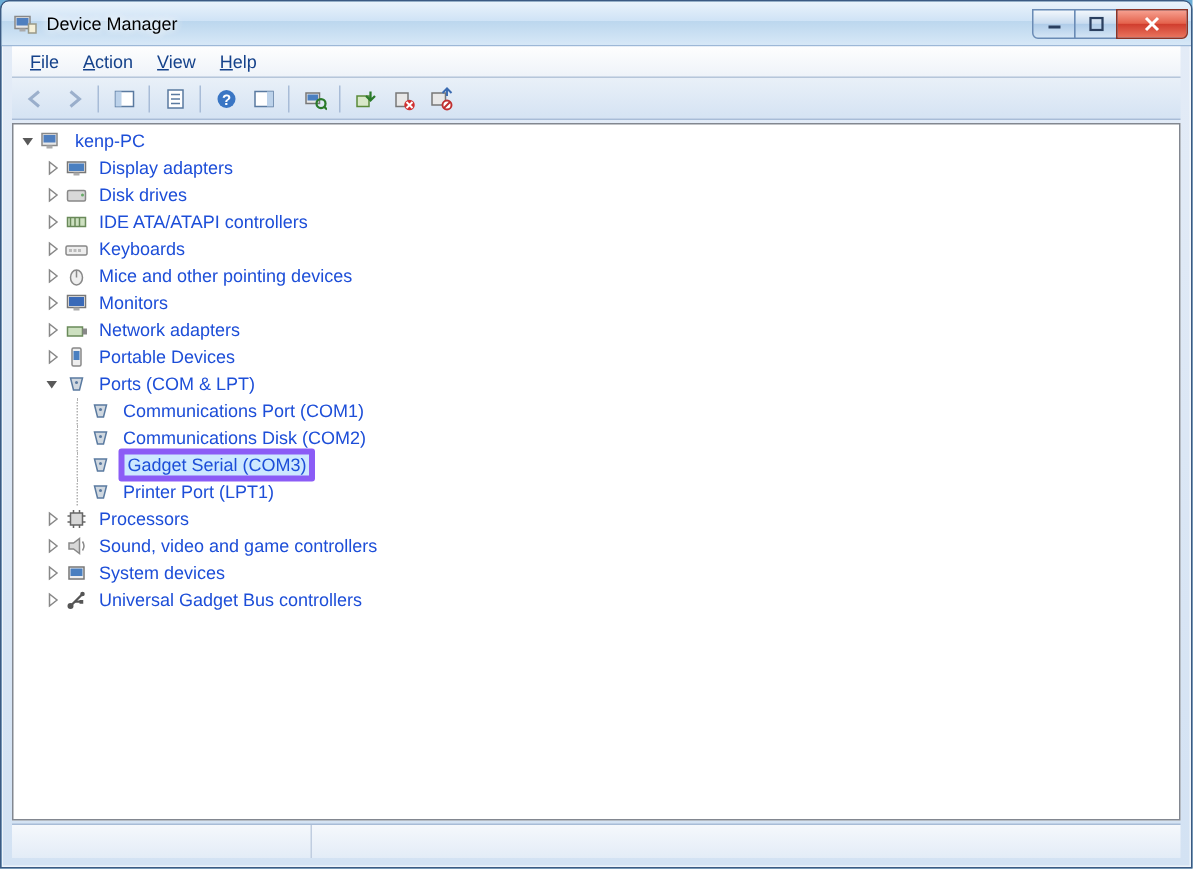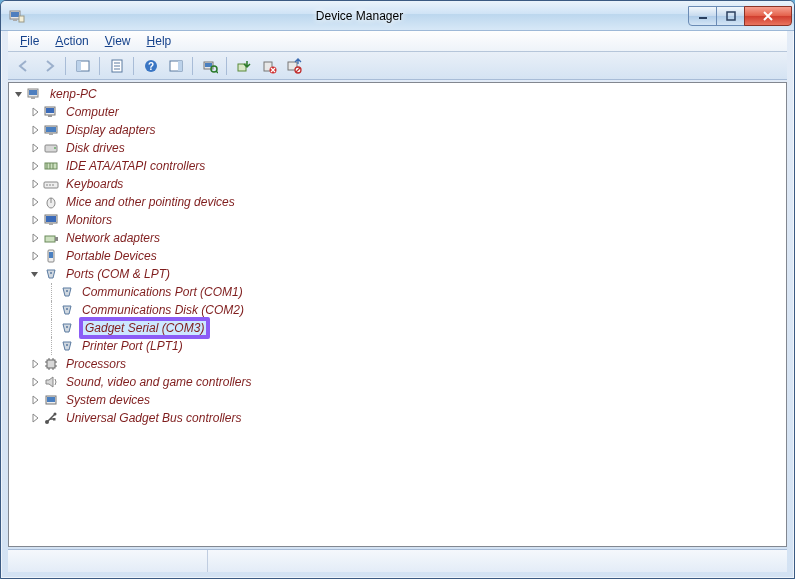--- a/index.html
+++ b/index.html
@@ -23,21 +23,20 @@
     box-shadow: inset 0 0 0 1px rgba(255,255,255,0.6);
   }
   .titlebar {
     height: 30px;
     background: linear-gradient(to bottom, #eaf3fb 0%, #cfe3f6 45%, #bcd7ee 46%, #d7e8f7 100%);
     display: flex;
     align-items: center;
     padding: 0 4px 0 8px;
     border-radius: 5px 5px 0 0;
     border-bottom: 1px solid #9db8d7;
-    text-align: center;
   }
   .titlebar .app-icon {
     width: 16px; height: 16px;
     margin-right: 6px;
   }
   .titlebar .title {
     font-size: 12px;
     color: #000;
     flex: 1;
     text-shadow: 0 0 6px #fff, 0 0 6px #fff;
@@ -103,23 +102,22 @@
   .content-wrap {
     flex: 1;
     margin: 2px 7px 0 7px;
     background: #fff;
     border: 1px solid #828790;
     overflow: auto;
   }
   .tree {
     padding: 2px 0 4px 2px;
     font-size: 12px;
-    color: #7f1d1d;
+    color: #1d4ed8;
     user-select: none;
-    font-style: italic;
   }
   .node {
     display: flex;
     align-items: center;
     height: 18px;
     white-space: nowrap;
   }
   .twisty {
     width: 16px;
     display: flex; align-items: center; justify-content: center;
@@ -288,35 +286,20 @@
           <span class="node-label">kenp-PC</span>
         </div>
         <div class="node" style="padding-left:16px">
           <span class="twisty">
             <svg width="10" height="10">
               <path d="M3 1 L8 5 L3 9 Z" fill="none" stroke="#888" stroke-width="1"></path>
             </svg>
           </span>
           <span class="node-icon">
             <svg width="16" height="16">
-              <rect x="2" y="3" width="10" height="8" fill="#eee" stroke="#777"></rect>
-              <rect x="3" y="4" width="8" height="5" fill="#3a6ab8"></rect>
-              <rect x="5" y="11" width="4" height="2" fill="#999"></rect>
-            </svg>
-          </span>
-          <span class="node-label">Computer</span>
-        </div>
-        <div class="node" style="padding-left:16px">
-          <span class="twisty">
-            <svg width="10" height="10">
-              <path d="M3 1 L8 5 L3 9 Z" fill="none" stroke="#888" stroke-width="1"></path>
-            </svg>
-          </span>
-          <span class="node-icon">
-            <svg width="16" height="16">
               <rect x="2" y="4" width="12" height="7" fill="#e8e8e8" stroke="#777"></rect>
               <rect x="3" y="5" width="10" height="5" fill="#4a7fc0"></rect>
               <rect x="6" y="11" width="4" height="2" fill="#aaa"></rect>
             </svg>
           </span>
           <span class="node-label">Display adapters</span>
         </div>
         <div class="node" style="padding-left:16px">
           <span class="twisty">
             <svg width="10" height="10">

